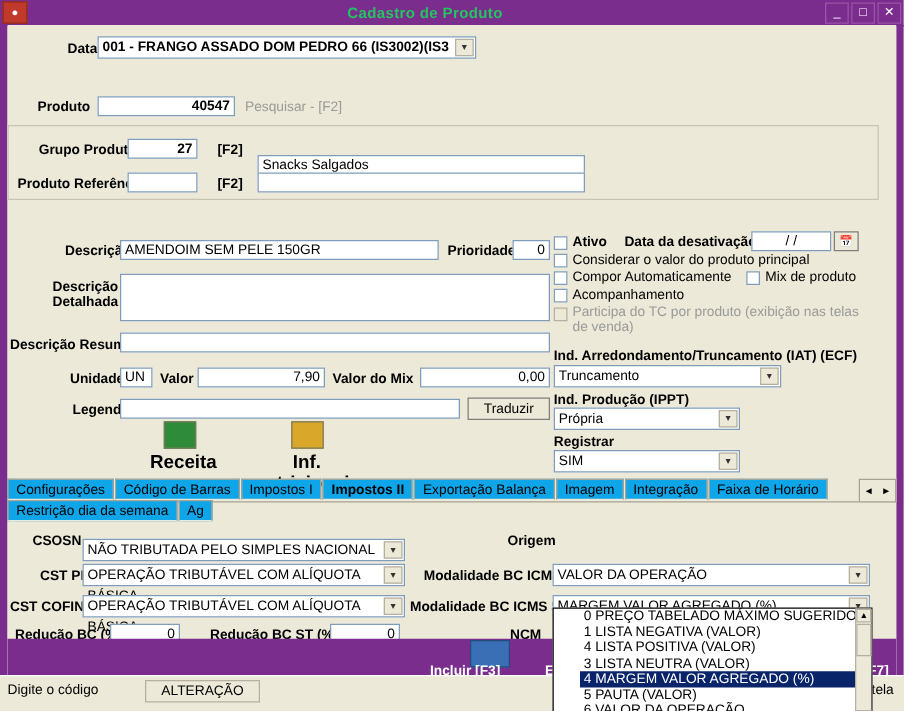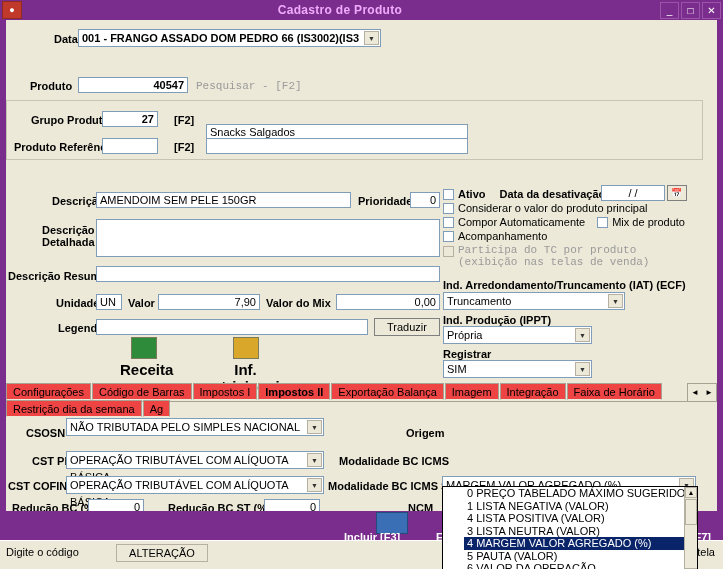--- a/index.html
+++ b/index.html
@@ -17,21 +17,21 @@
     height:20px;background:#7b2d8e;
     display:flex;align-items:center;
     border-bottom:1px solid #5a1f6a;
   }
   .titlebar .tb-icon{
     width:18px;height:16px;margin-left:2px;
     background:#c0392b;border:1px solid #8e2a1f;
     color:#fff;font-size:9px;text-align:center;line-height:16px;
   }
   .titlebar .tb-title{
-    flex:1;text-align:center;color:#f0abfc;font-weight:bold;font-size:12px;
+    flex:1;text-align:center;color:#22c55e;font-weight:bold;font-size:12px;
     letter-spacing:.3px;
   }
   .titlebar .tb-btns{display:flex;margin-right:2px;}
   .titlebar .tb-btn{
     width:17px;height:15px;margin-left:2px;background:#7b2d8e;
     color:#fff;font-size:10px;text-align:center;line-height:15px;
     border:1px solid #9a54a8;
   }
   
   .leftstrip{position:absolute;left:0;top:20px;width:6px;bottom:28px;background:#7b2d8e;}
@@ -61,39 +61,39 @@
   .btn{
     border:1px solid #7f7f7f;background:#ece9d8;height:18px;
     font-size:11px;text-align:center;line-height:16px;box-sizing:border-box;
   }
   .chkrow{display:flex;align-items:center;margin-bottom:2px;}
   .chk{
     width:11px;height:11px;border:1px solid #7f9db9;background:#fff;
     margin-right:4px;box-sizing:border-box;flex:none;
   }
   .chk.dis{background:#ece9d8;border:1px solid #b5b0a1;}
-  .dislbl{color:#9a9a9a;font-family:Liberation Mono, monospace;}
+  .dislbl{color:#9a9a9a;}
 
   
   .panel{border:1px solid #c8c4b4;background:#ece9d8;}
 
   
   .abs{position:absolute;}
 
   
   .tabstrip{
     position:absolute;left:0;right:0;height:18px;
     border-bottom:1px solid #a7a394;
   }
   .tab{
     float:left;height:17px;line-height:16px;padding:0 6px;font-size:11px;
     border:1px solid #a7a394;border-bottom:none;background:#e4e0d0;
     margin-right:1px;box-sizing:border-box;
   }
-  .tab.active{background:#ef4444;font-weight:normal;border-bottom:1px solid #ece9d8;}
+  .tab.active{background:#0ea5e9;font-weight:normal;border-bottom:1px solid #ece9d8;}
   .tabnav{
     position:absolute;right:0;top:0;width:28px;height:17px;
     border:1px solid #a7a394;background:#ece9d8;font-size:8px;
     display:flex;align-items:center;justify-content:space-around;
   }
 
   
   .dropdown{
     position:absolute;border:1px solid #000;background:#fff;
     font-size:11px;z-index:50;
@@ -258,21 +258,21 @@
     <div class="tab active">Faixa de Horário</div>
     <div class="tab active">Restrição dia da semana</div>
     <div class="tab active">Ag</div>
     <div class="tabnav">
       <span>◄</span>
       <span>►</span>
     </div>
   </div>
 
   <div class="abs lbl bold" style="left:20px;top:407px;">CSOSN</div>
-  <div class="abs combo" style="left:60px;top:398px;width:258px;">
+  <div class="abs combo" style="left:60px;top:411px;width:258px;">
     <span>NÃO TRIBUTADA PELO SIMPLES NACIONAL</span>
     <span class="arrow">▼</span>
   </div>
 
   <div class="abs lbl bold" style="left:26px;top:435px;">CST PIS</div>
   <div class="abs combo" style="left:60px;top:431px;width:258px;">
     <span>OPERAÇÃO TRIBUTÁVEL COM ALÍQUOTA BÁSICA</span>
     <span class="arrow">▼</span>
   </div>
 
@@ -283,20 +283,24 @@
   </div>
 
   <div class="abs lbl bold" style="left:6px;top:482px;">Redução BC (%)</div>
   <div class="abs fld num" style="left:82px;top:479px;width:56px;">0</div>
   <div class="abs lbl bold" style="left:162px;top:482px;">Redução BC ST (%)</div>
   <div class="abs fld num" style="left:258px;top:479px;width:56px;">0</div>
 
   <div class="abs lbl bold" style="left:400px;top:407px;">Origem</div>
 
   <div class="abs lbl bold" style="left:333px;top:435px;">Modalidade BC ICMS</div>
+  <div class="abs combo" style="left:436px;top:431px;width:254px;">
+    <span>VALOR DA OPERAÇÃO</span>
+    <span class="arrow">▼</span>
+  </div>
 
   <div class="abs lbl bold" style="left:322px;top:460px;">Modalidade BC ICMS ST</div>
   <div class="abs combo" style="left:436px;top:456px;width:254px;">
     <span>MARGEM VALOR AGREGADO (%)</span>
     <span class="arrow">▼</span>
   </div>
 
   <div class="abs lbl bold" style="left:402px;top:482px;">NCM</div>
 
   <div class="dropdown" style="left:436px;top:466px;width:254px;height:92px;">

